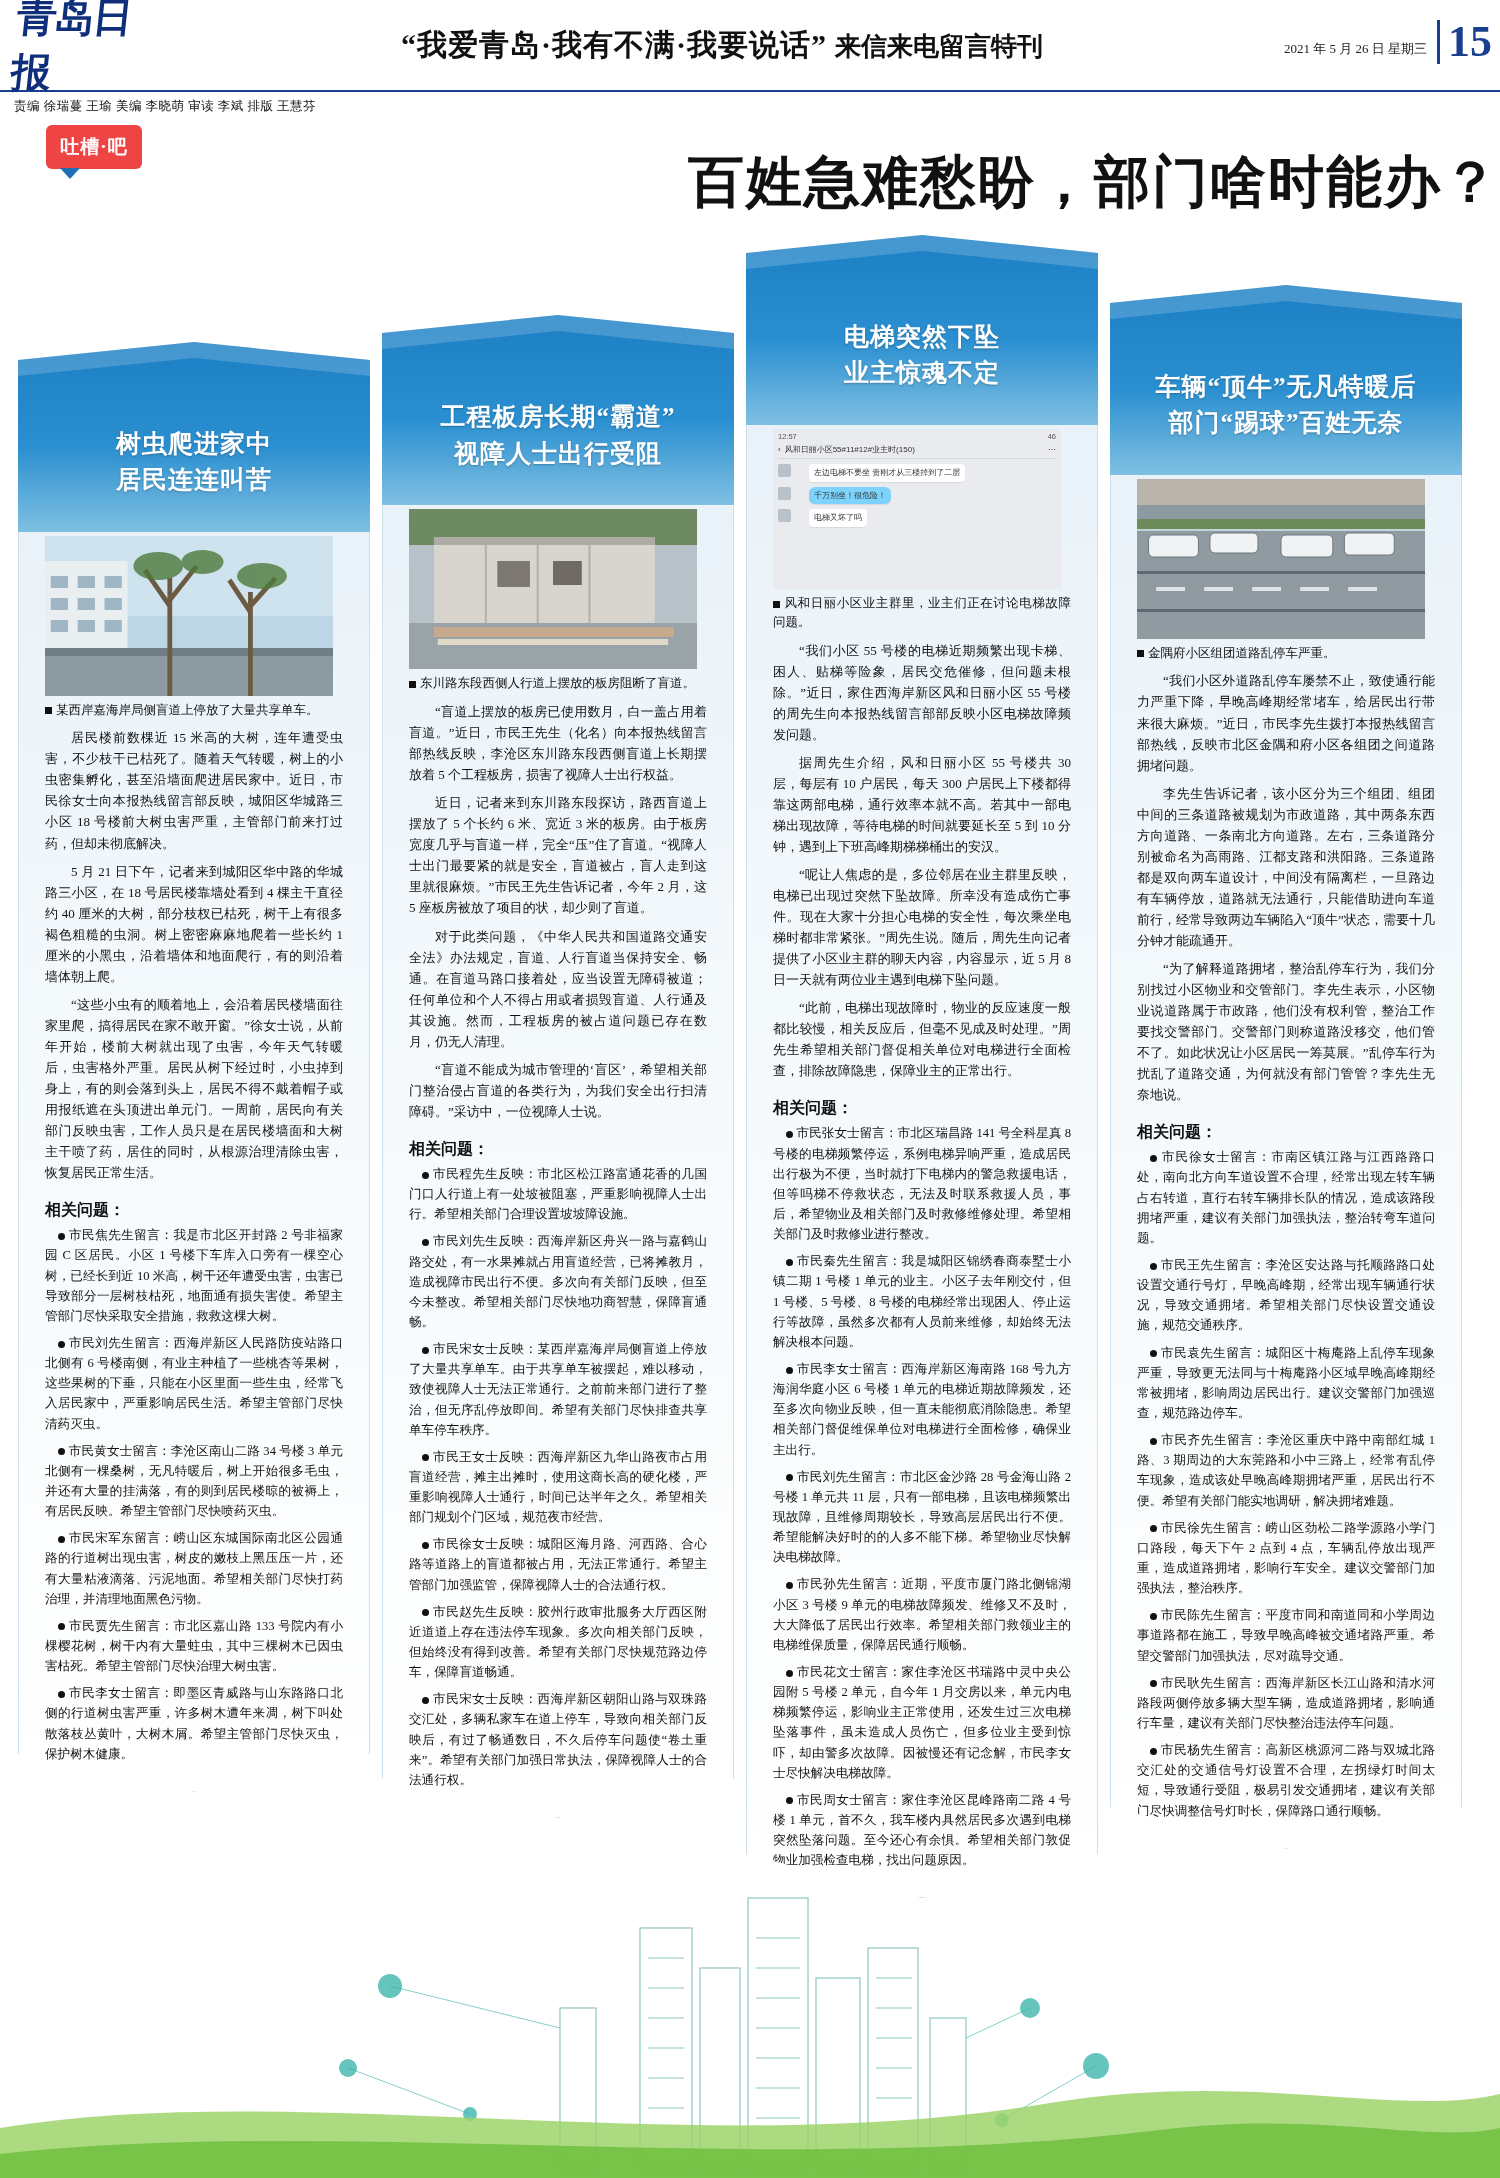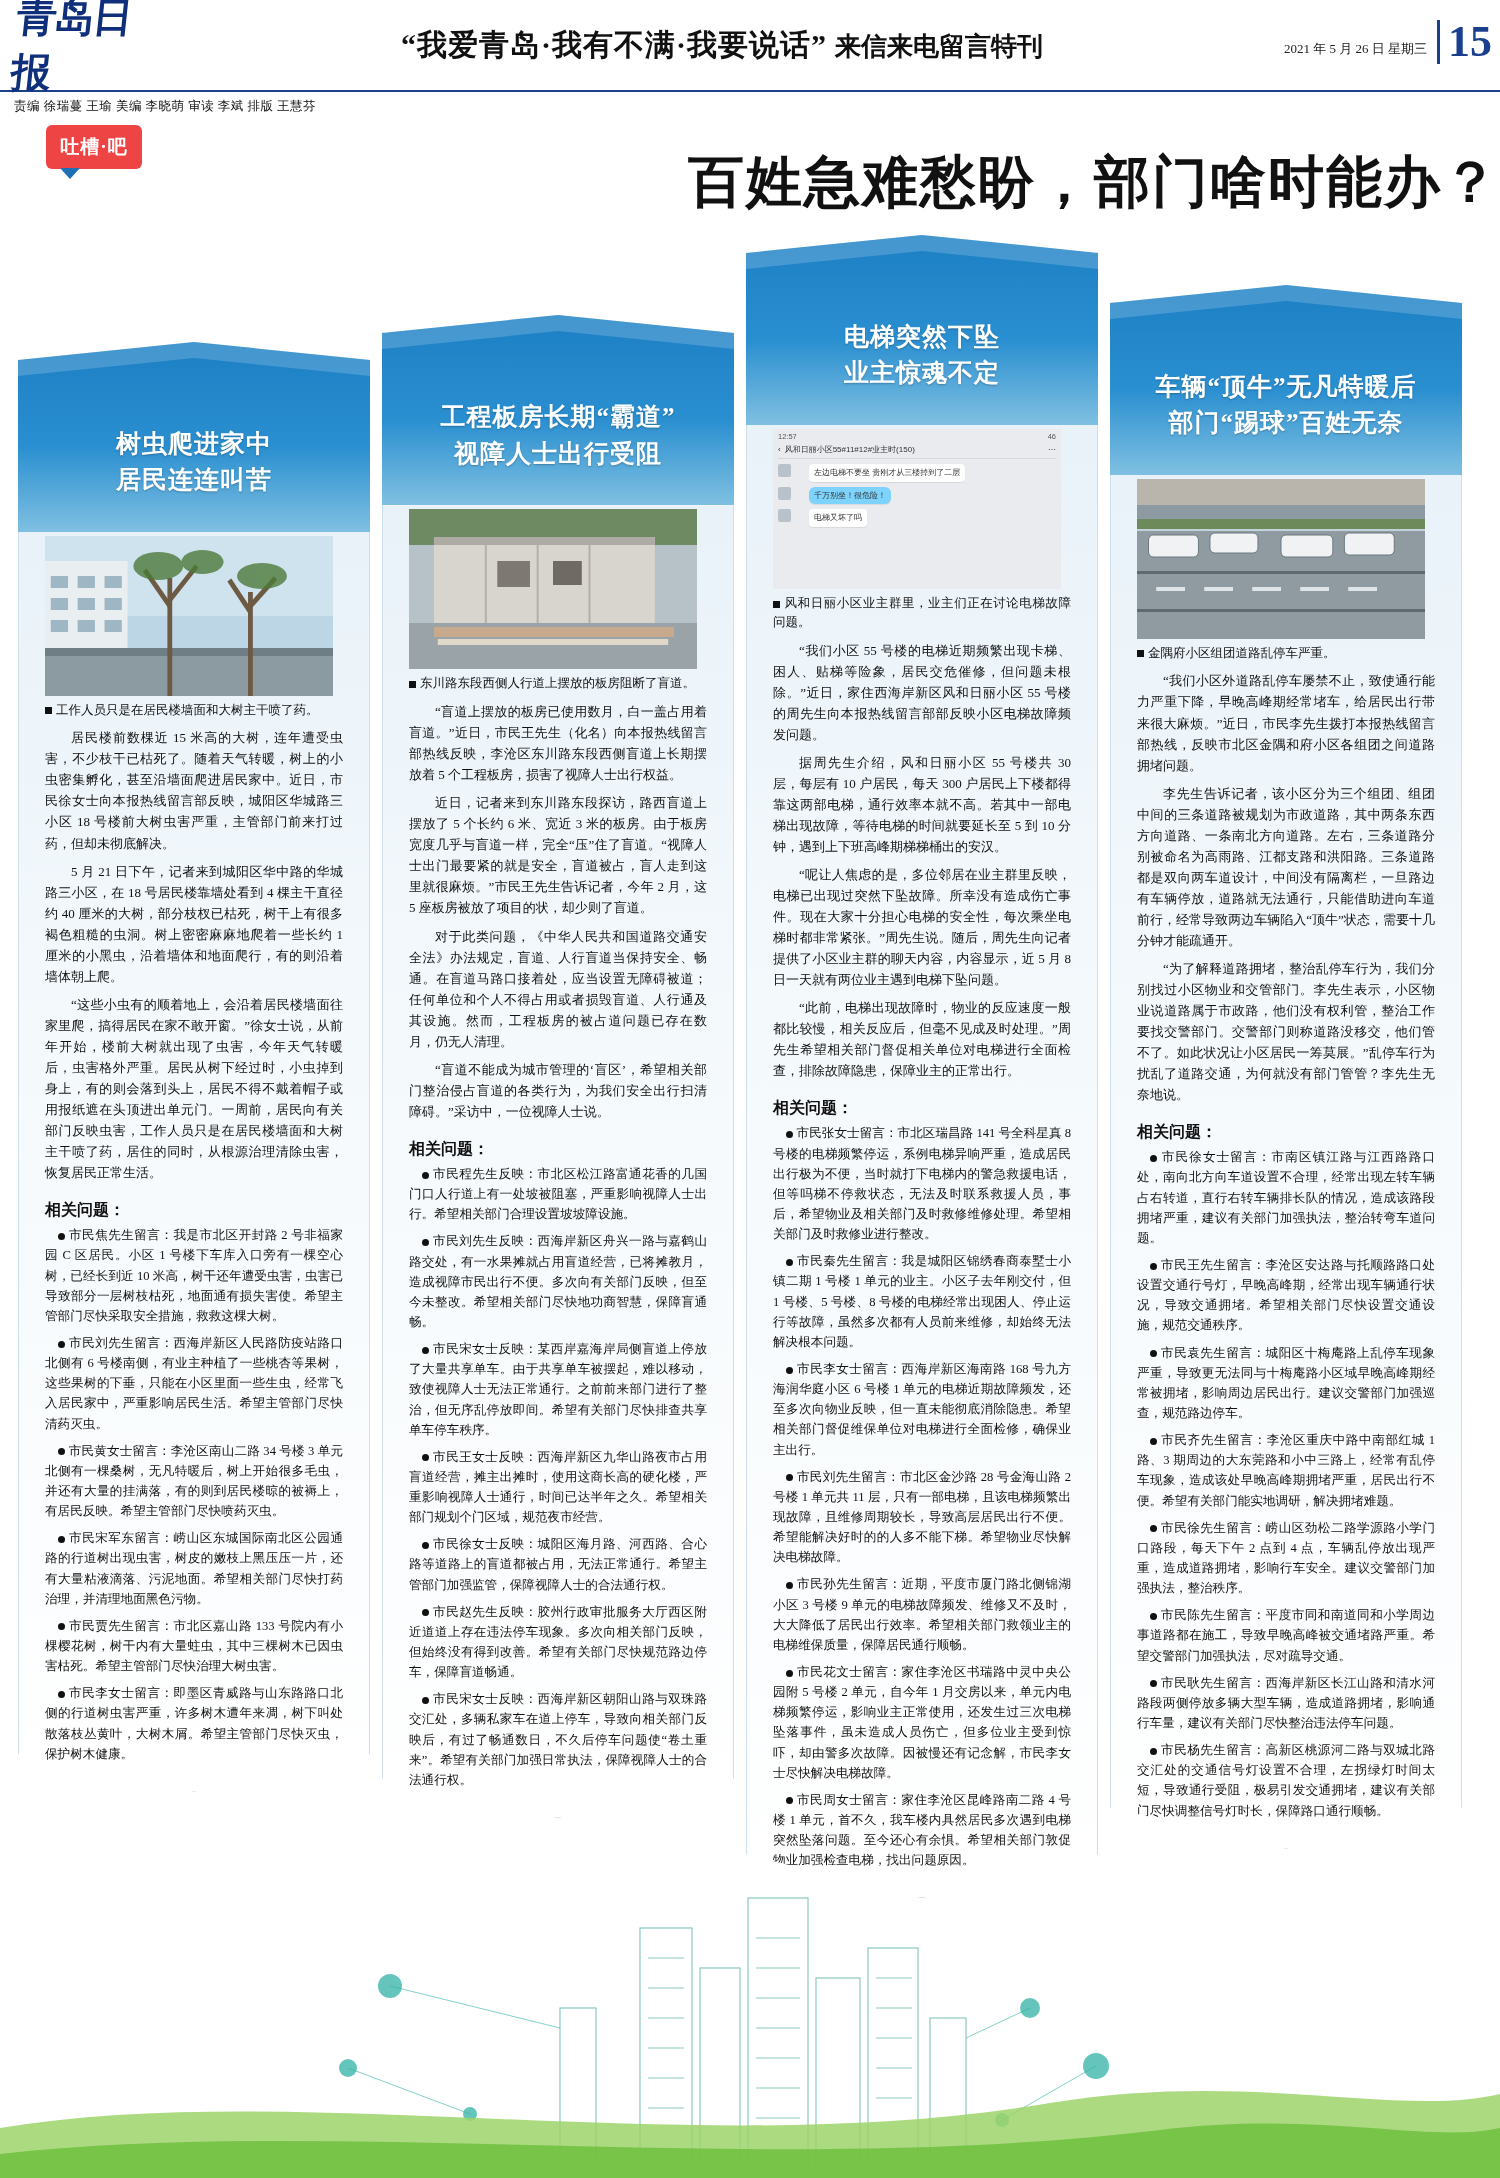--- a/index.html
+++ b/index.html
@@ -272,21 +272,21 @@
               <line x1="214" y1="70" x2="240" y2="42"></line>
             </g>
             <g fill="#4d7a3a" opacity="0.8">
               <ellipse cx="118" cy="30" rx="26" ry="14"></ellipse>
               <ellipse cx="164" cy="26" rx="22" ry="12"></ellipse>
               <ellipse cx="226" cy="40" rx="26" ry="13"></ellipse>
             </g>
           </svg>
         </div>
       </div>
-      <div class="caption"><span class="sq"></span><span>工作人员只是在居民楼墙面和大树主干喷了药。</span></div>
+      <div class="caption"><span class="sq"></span><span>某西岸嘉海岸局侧盲道上停放了大量共享单车。</span></div>
       <div class="body-text">
         <p>居民楼前数棵近 15 米高的大树，连年遭受虫害，不少枝干已枯死了。随着天气转暖，树上的小虫密集孵化，甚至沿墙面爬进居民家中。近日，市民徐女士向本报热线留言部反映，城阳区华城路三小区 18 号楼前大树虫害严重，主管部门前来打过药，但却未彻底解决。</p>
         <p>5 月 21 日下午，记者来到城阳区华中路的华城路三小区，在 18 号居民楼靠墙处看到 4 棵主干直径约 40 厘米的大树，部分枝杈已枯死，树干上有很多褐色粗糙的虫洞。树上密密麻麻地爬着一些长约 1 厘米的小黑虫，沿着墙体和地面爬行，有的则沿着墙体朝上爬。</p>
         <p>“这些小虫有的顺着地上，会沿着居民楼墙面往家里爬，搞得居民在家不敢开窗。”徐女士说，从前年开始，楼前大树就出现了虫害，今年天气转暖后，虫害格外严重。居民从树下经过时，小虫掉到身上，有的则会落到头上，居民不得不戴着帽子或用报纸遮在头顶进出单元门。一周前，居民向有关部门反映虫害，工作人员只是在居民楼墙面和大树主干喷了药，居住的同时，从根源治理清除虫害，恢复居民正常生活。</p>
         <p></p>
       </div>
       <div class="sub-head">相关问题：</div>
       <div class="issues">
         <p><span class="dot"></span><span>市民焦先生留言：我是市北区开封路 2 号非福家园 C 区居民。小区 1 号楼下车库入口旁有一棵空心树，已经长到近 10 米高，树干还年遭受虫害，虫害已导致部分一层树枝枯死，地面通有损失害使。希望主管部门尽快采取安全措施，救救这棵大树。</span></p>
         <p><span class="dot"></span><span>市民刘先生留言：西海岸新区人民路防疫站路口北侧有 6 号楼南侧，有业主种植了一些桃杏等果树，这些果树的下垂，只能在小区里面一些生虫，经常飞入居民家中，严重影响居民生活。希望主管部门尽快清药灭虫。</span></p>

